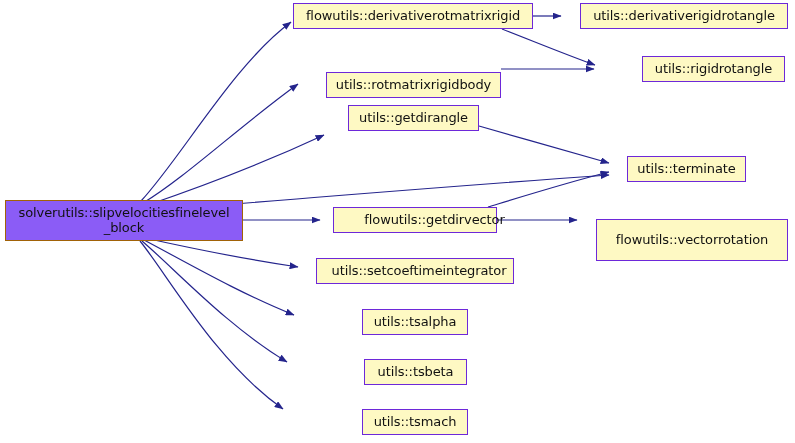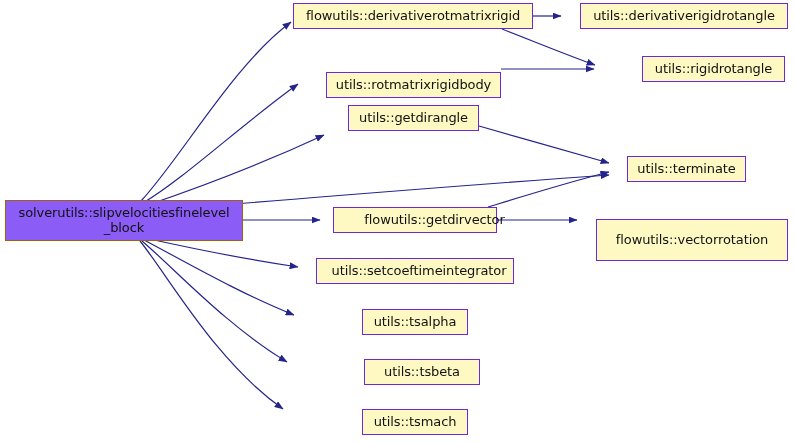--- a/index.html
+++ b/index.html
@@ -84,16 +84,16 @@
       <div class="node" style="left: 293px; top: 3px; width: 240px; height: 26px;"><span class="node-label">flowutils::derivativerotmatrixrigid</span></div>
       <div class="node" style="left: 580px; top: 3px; width: 208px; height: 26px;"><span class="node-label">utils::derivativerigidrotangle</span></div>
       <div class="node" style="left: 326px; top: 56px; width: 175px; height: 26px; margin-top: 16px;"><span class="node-label">utils::rotmatrixrigidbody</span></div>
       <div class="node" style="left: 642px; top: 56px; width: 143px; height: 26px;"><span class="node-label">utils::rigidrotangle</span></div>
       <div class="node" style="left: 348px; top: 105px; width: 131px; height: 26px;"><span class="node-label">utils::getdirangle</span></div>
       <div class="node" style="left: 627px; top: 156px; width: 119px; height: 26px;"><span class="node-label">utils::terminate</span></div>
       <div class="node" style="left: 333px; top: 207px; width: 164px; height: 26px; padding-left: 39px;"><span class="node-label">flowutils::getdirvector</span></div>
       <div class="node" style="left: 596px; top: 219px; width: 192px; height: 42px;"><span class="node-label">flowutils::vectorrotation</span></div>
       <div class="node" style="left: 316px; top: 258px; width: 198px; height: 26px; padding-left: 8px;"><span class="node-label">utils::setcoeftimeintegrator</span></div>
       <div class="node" style="left: 362px; top: 309px; width: 106px; height: 26px;"><span class="node-label">utils::tsalpha</span></div>
-      <div class="node" style="left: 364px; top: 359px; width: 116px; height: 26px;"><span class="node-label">utils::tsbeta</span></div>
+      <div class="node" style="left: 364px; top: 359px; width: 103px; height: 26px;"><span class="node-label">utils::tsbeta</span></div>
       <div class="node" style="left: 362px; top: 409px; width: 106px; height: 26px;"><span class="node-label">utils::tsmach</span></div>
     </div>
 </div>
 
 </body></html>

